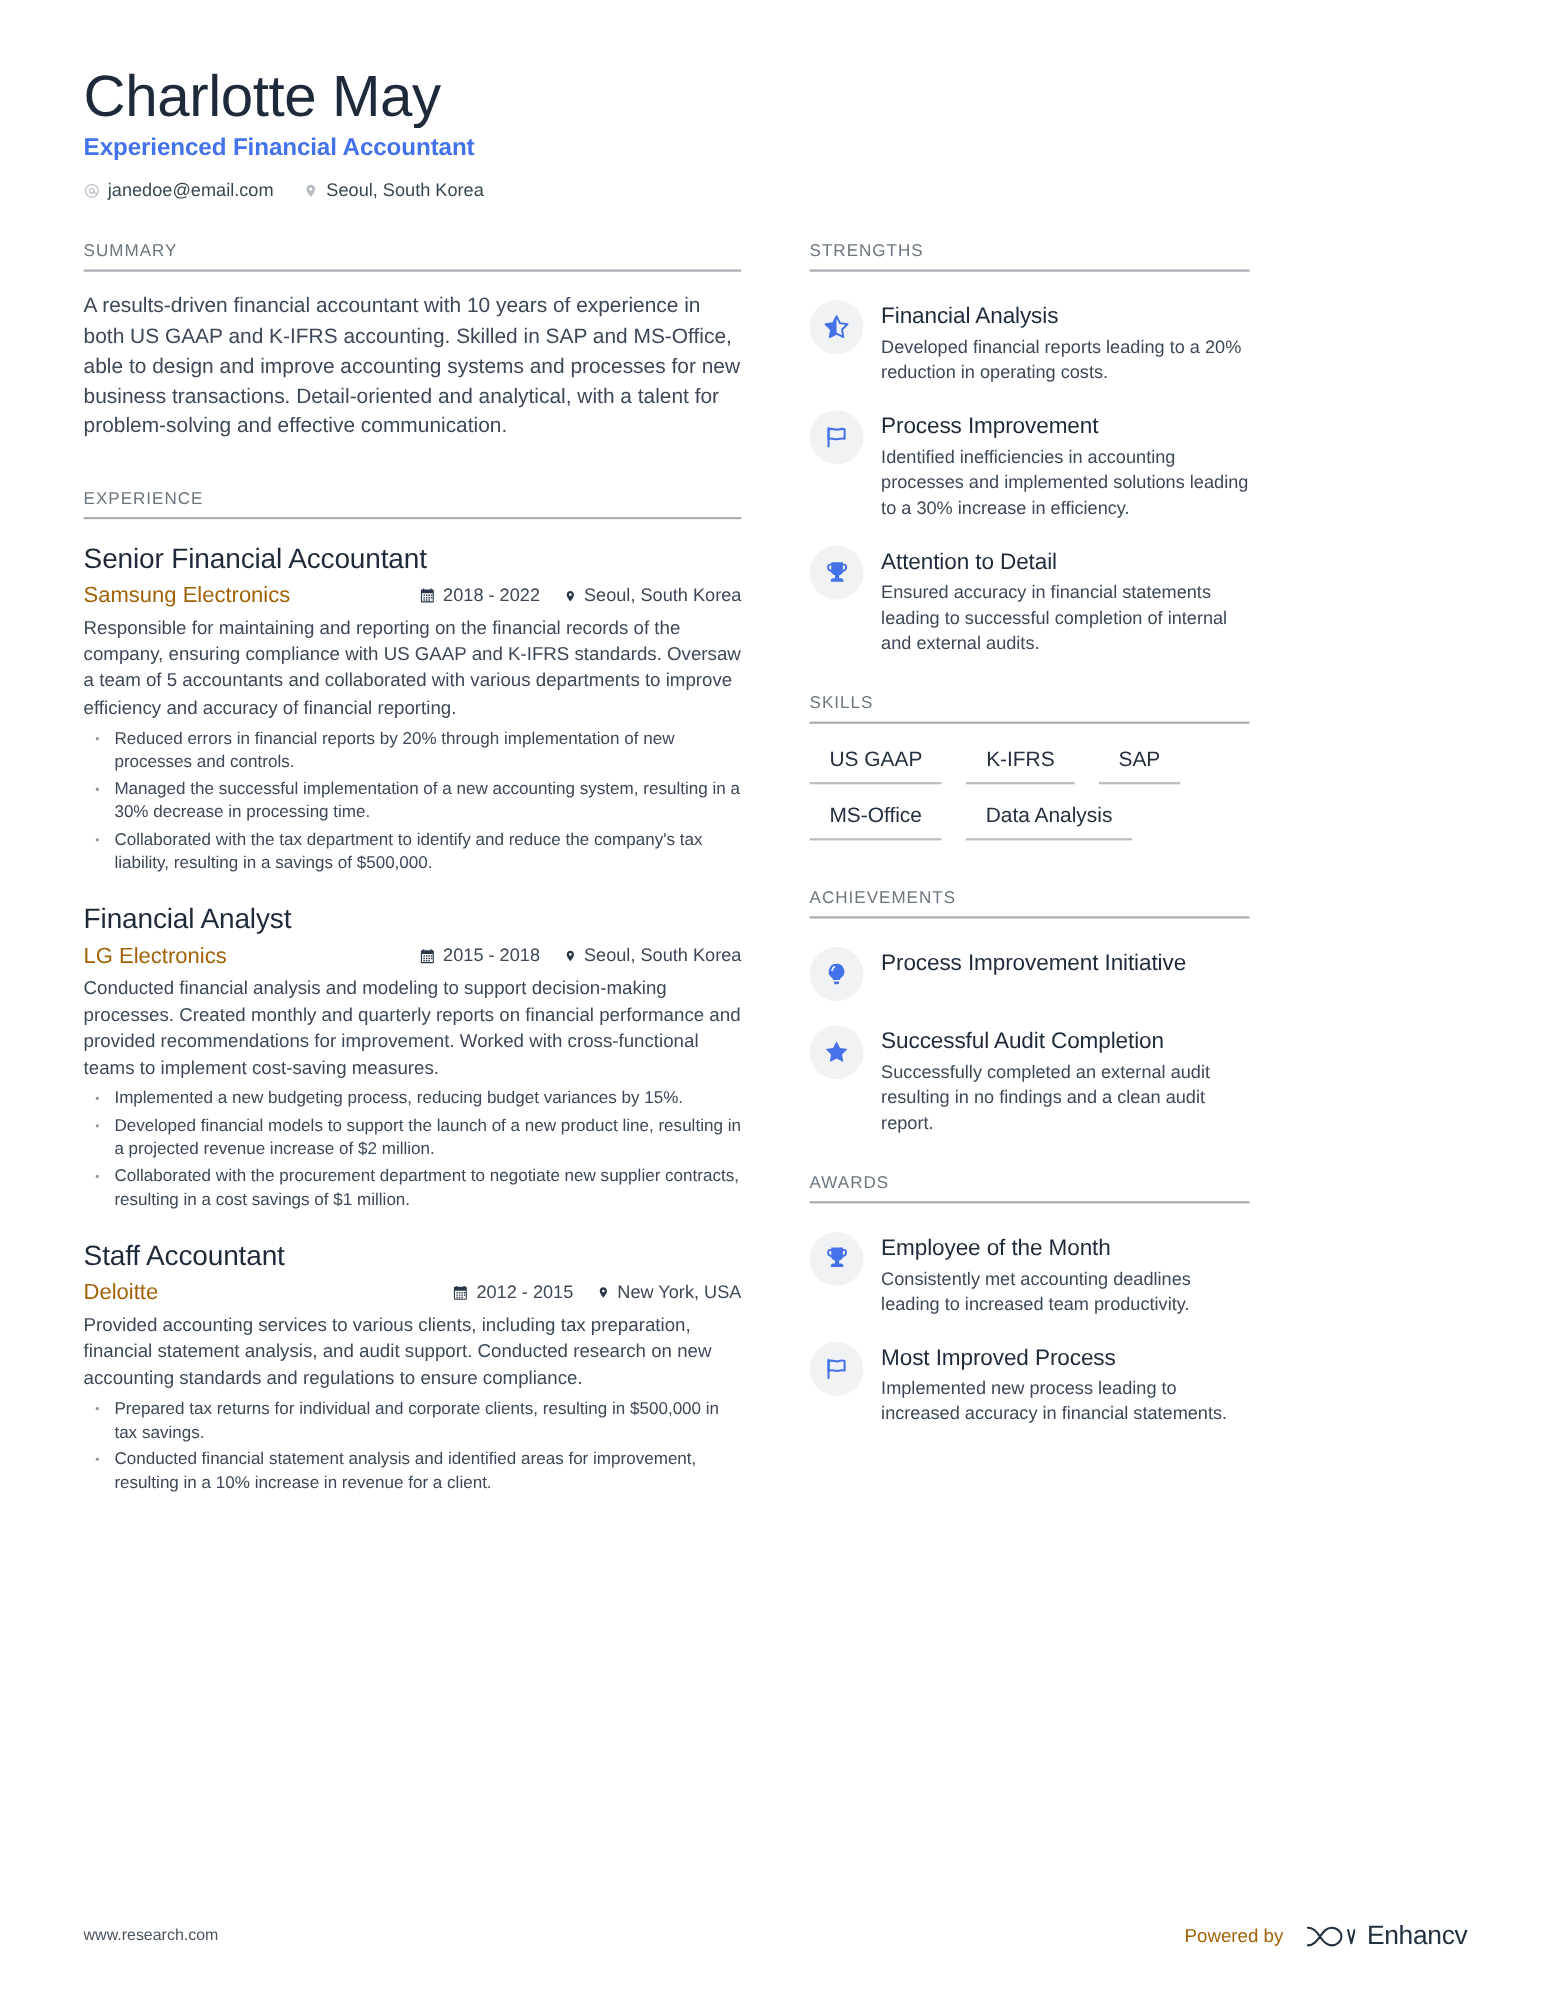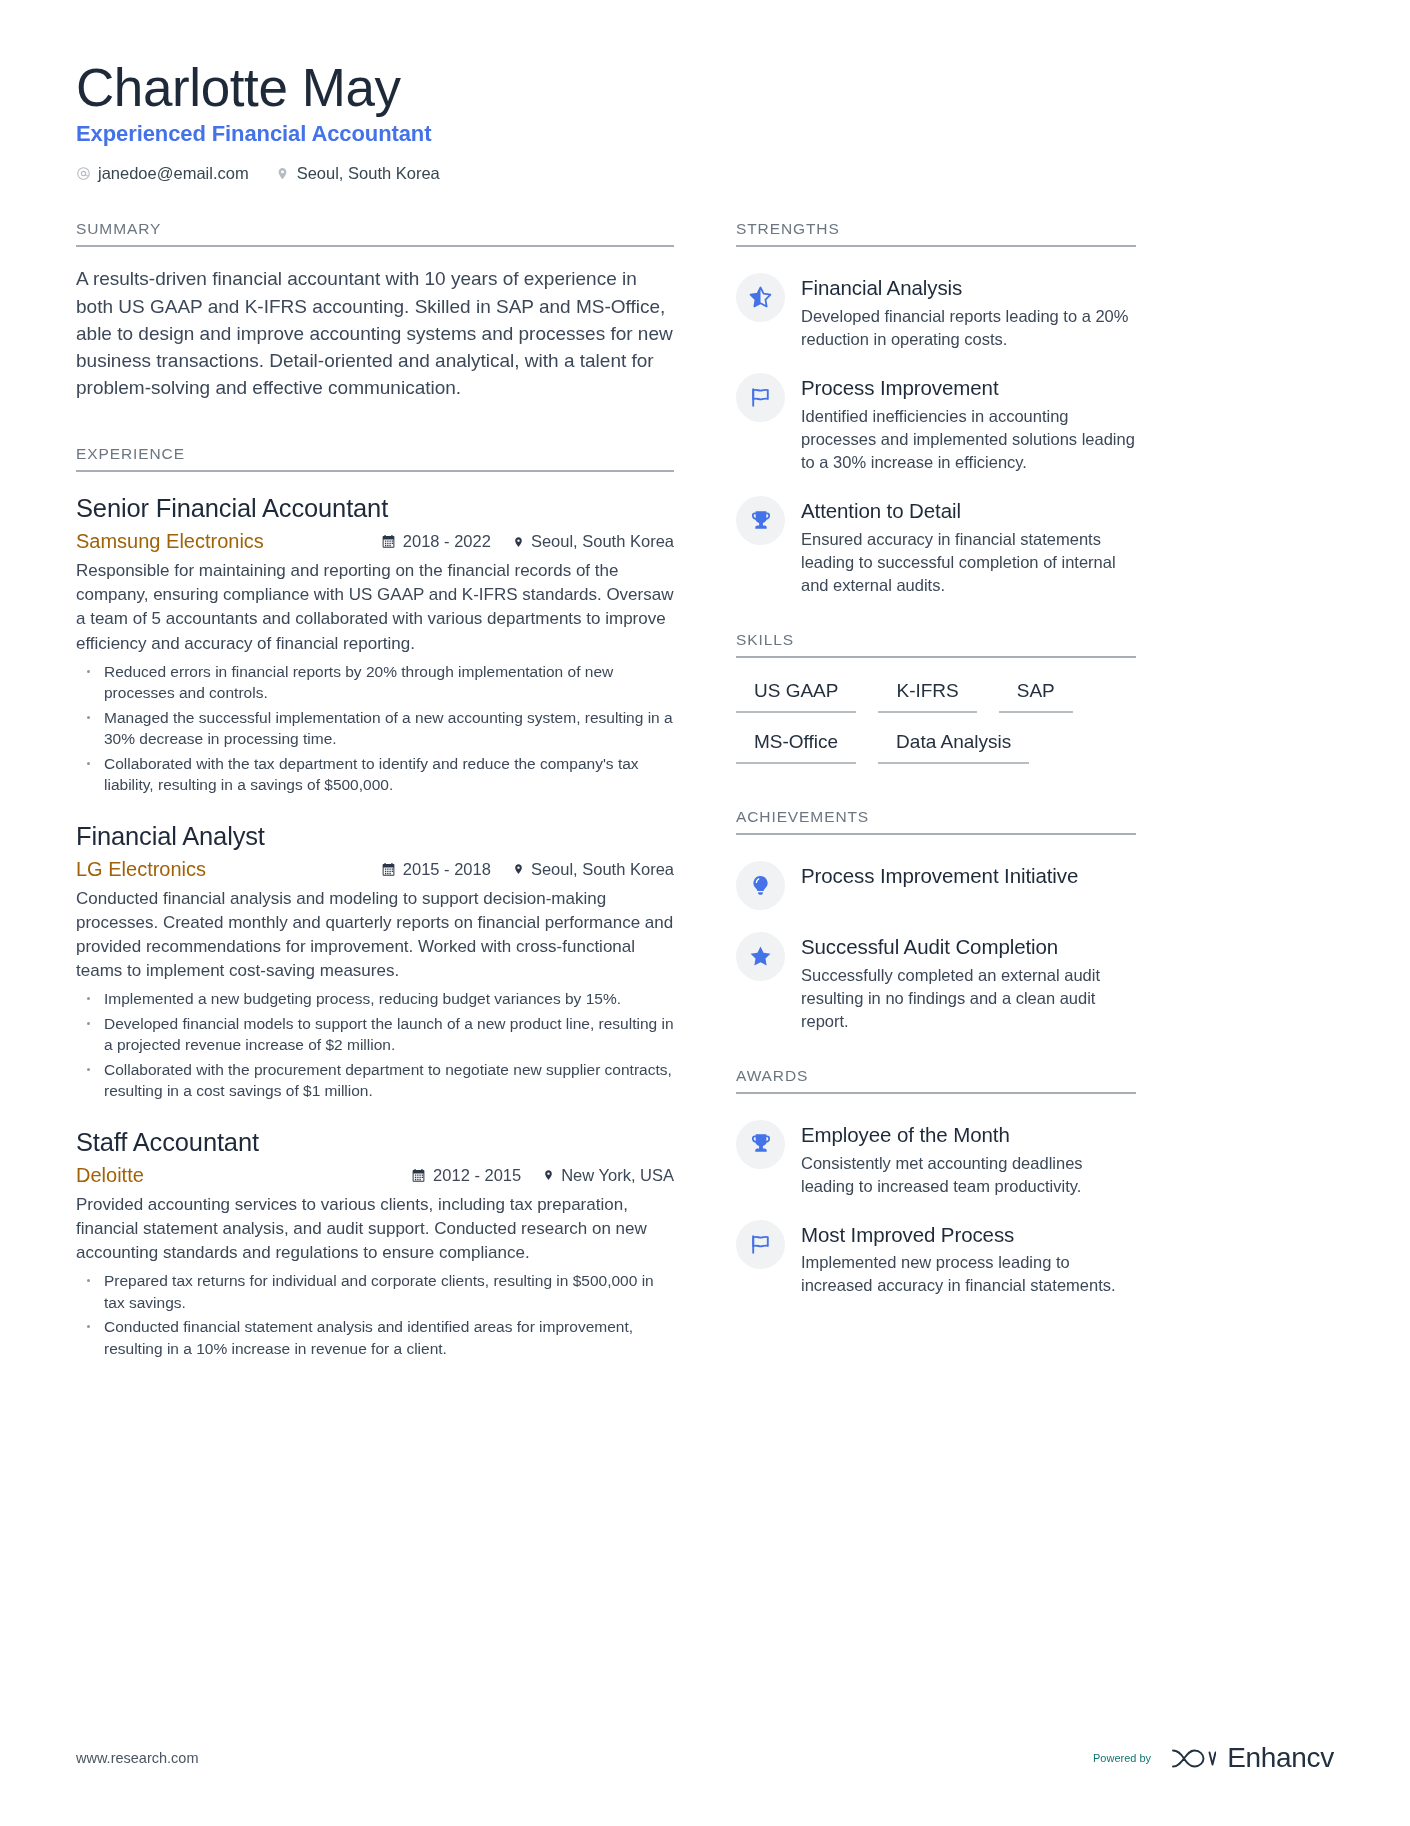--- a/index.html
+++ b/index.html
@@ -215,32 +215,32 @@
     font-size: 14.5px;
     color: #4a5560;
   }
   .footer-right {
     margin-left: auto;
     display: flex;
     align-items: center;
     gap: 19px;
   }
   .powered {
-    font-size: 11px;
-    color: #0f766e;
+    font-size: 17px;
+    color: #a16207;
   }
   .brand {
     display: flex;
     align-items: center;
     gap: 11px;
   }
   .brand-mark { color: #22303f; display: inline-flex; }
   .brand-mark svg { display: block; }
   .brand-name {
-    font-size: 28px;
+    font-size: 24px;
     color: #22303f;
     letter-spacing: -0.3px;
   }
 </style>
 </head>
 <body>
 
 <div class="page">
   <div class="inner">
 

